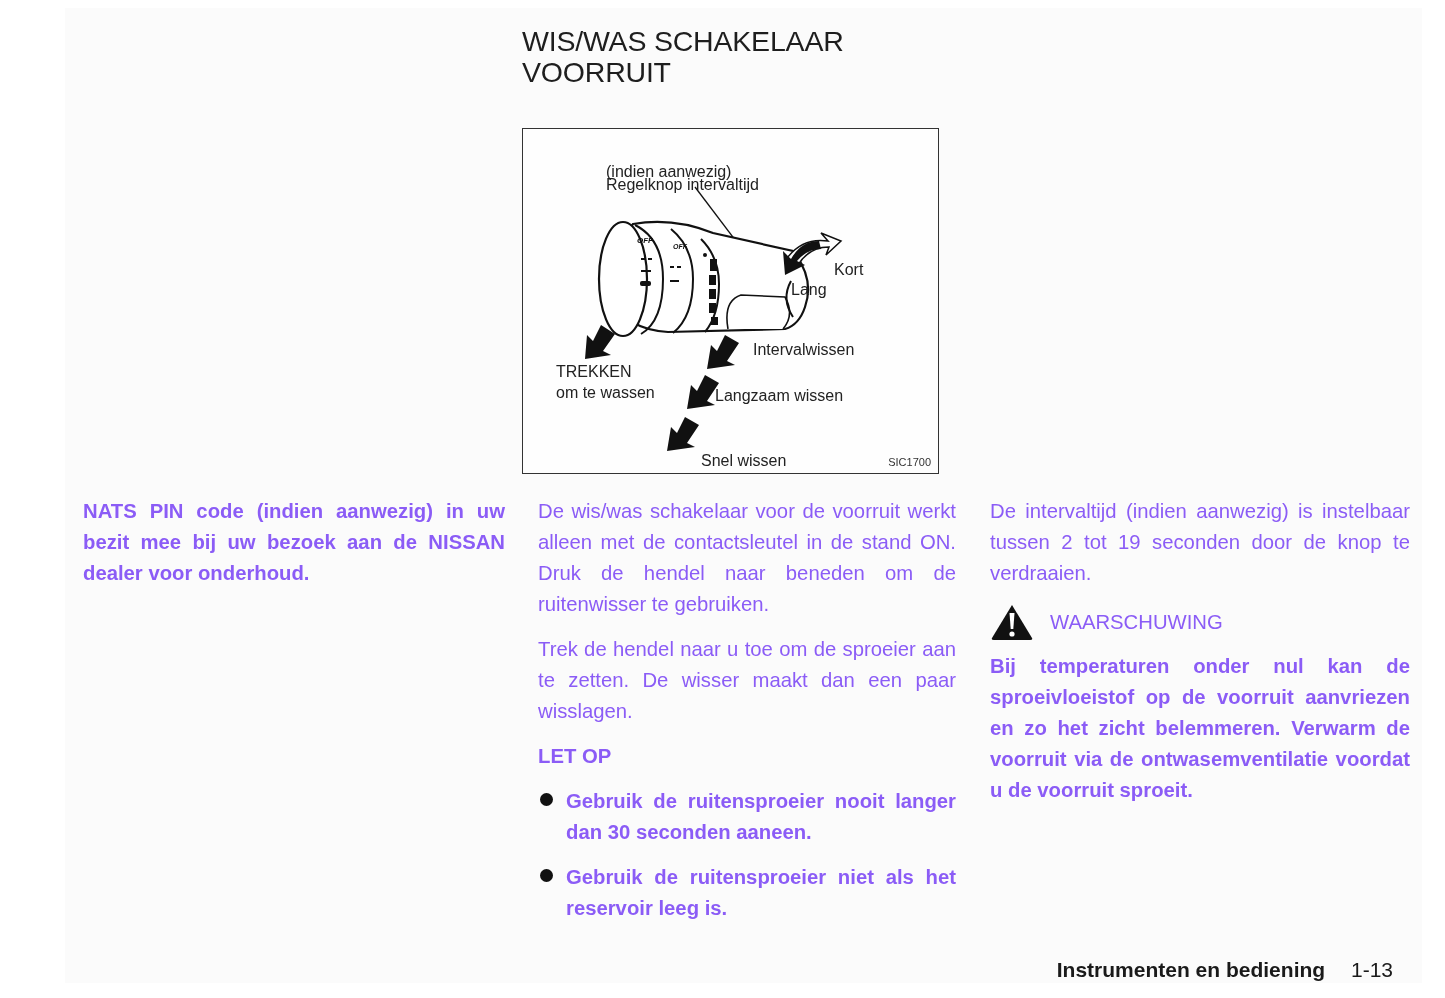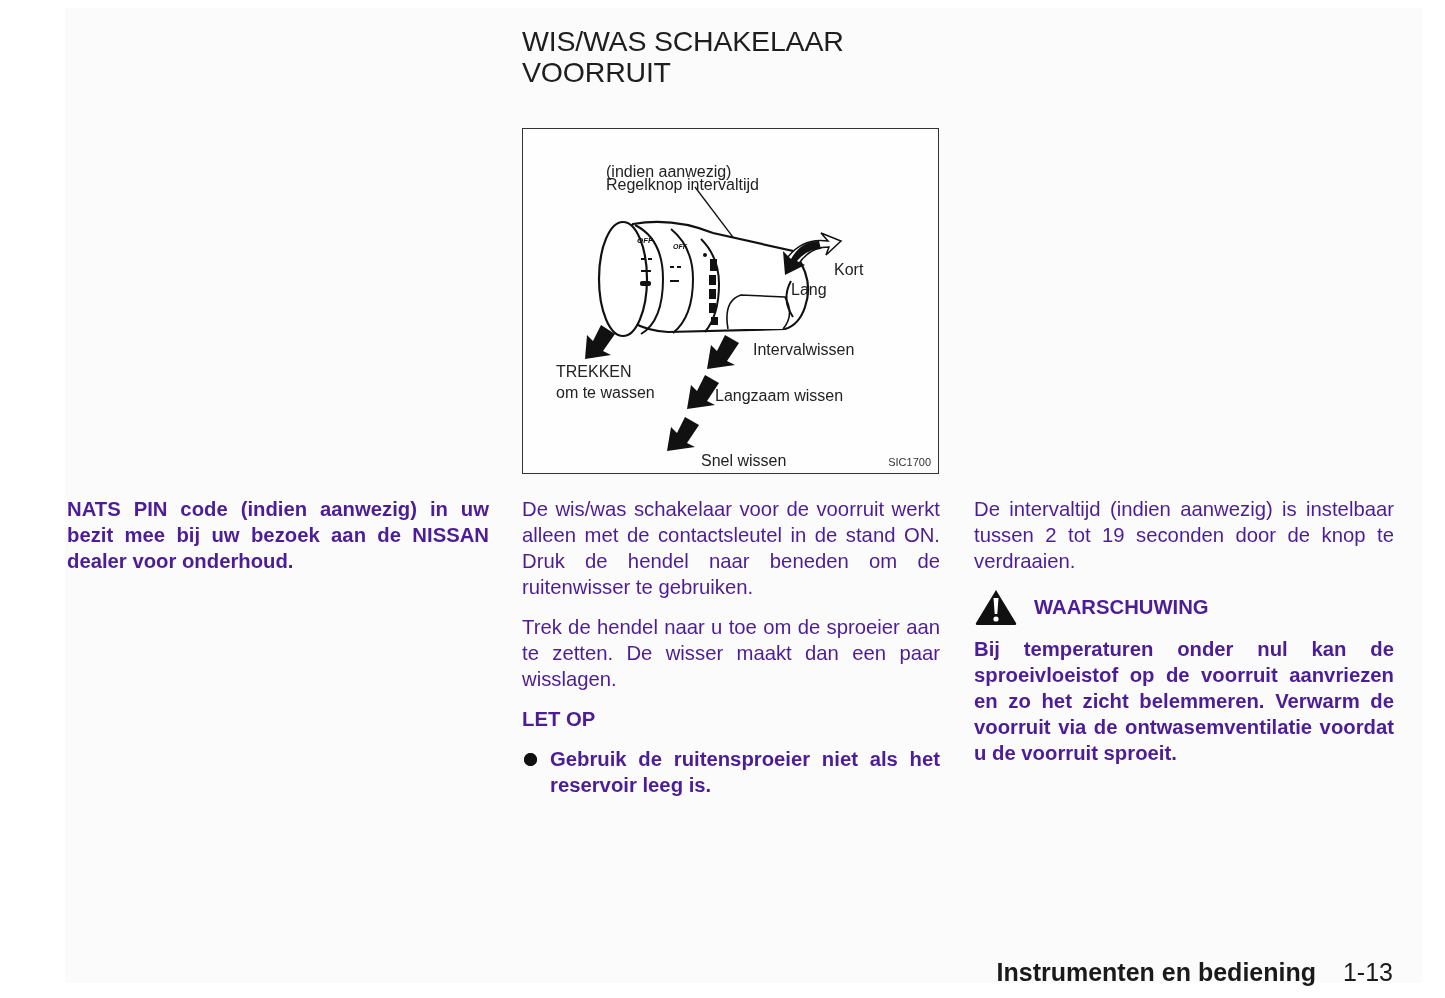--- a/index.html
+++ b/index.html
@@ -3,34 +3,34 @@
   <meta charset="utf-8">
   <style>
     html, body { margin: 0; padding: 0; background: #ffffff; }
     body { width: 1445px; height: 998px; position: relative; overflow: hidden;
            font-family: "Liberation Sans", sans-serif; color: #1a1a1a; }
     .page { position: absolute; left: 65px; top: 8px; width: 1357px; height: 975px; background: #fbfbfb; }
     .title { position: absolute; left: 522px; top: 26px; font-size: 28.5px; line-height: 31px; color: #1e1e1e; letter-spacing: -0.2px; }
     .figure { position: absolute; left: 522px; top: 128px; width: 415px; height: 344px; border: 1.5px solid #333; background: #fefefe; }
     .fig-label { position: absolute; font-size: 16px; color: #222; white-space: nowrap; }
     .fig-code { position: absolute; right: 7px; bottom: 5px; font-size: 11px; color: #333; }
-    .col { position: absolute; font-size: 20.3px; line-height: 26px; color: #4c1d95; text-align: justify; }
+    .col { position: absolute; font-size: 20.3px; line-height: 31px; color: #8b5cf6; text-align: justify; margin-left: 16px; }
     .col p { margin: 0; }
     .bold { font-weight: bold; }
     .col-left { left: 67px; top: 496px; width: 422px; }
     .col-mid { left: 522px; top: 496px; width: 418px; }
     .col-right { left: 974px; top: 496px; width: 420px; }
     .gap { height: 14px; }
     .heading { font-weight: bold; margin-top: 14px !important; }
     .bullet { position: relative; padding-left: 28px; margin-top: 14px !important; font-weight: bold; }
     .bullet .dot { position: absolute; left: 2px; top: 7px; width: 13px; height: 13px; border-radius: 50%; background: #111; }
     .warn-row { display: flex; align-items: center; margin-top: 14px; margin-bottom: 10px; }
     .warn-row .warn-icon { width: 44px; height: 38px; margin-right: 16px; }
-    .warn-row .warn-title { font-weight: bold; font-size: 20.3px; }
-    .footer { position: absolute; right: 52px; top: 958px; font-size: 25px; color: #1a1a1a; }
+    .warn-row .warn-title { font-weight: normal; font-size: 20.3px; }
+    .footer { position: absolute; right: 52px; top: 958px; font-size: 21px; color: #1a1a1a; }
     .footer .section { font-weight: bold; margin-right: 20px; }
   </style>
 </head>
 <body>
 
 <div class="page"></div>
 
 <div class="title">
   <div>WIS/WAS SCHAKELAAR</div>
   <div>VOORRUIT</div>
@@ -95,20 +95,21 @@
   <p class="bold">NATS PIN code (indien aanwezig) in uw bezit mee bij uw bezoek aan de NISSAN dealer voor onderhoud.</p>
 </div>
 
 <div class="col col-mid">
   <p>De wis/was schakelaar voor de voorruit werkt alleen met de contactsleutel in de stand ON. Druk de hendel naar beneden om de ruitenwisser te gebruiken.</p>
   <div class="gap"></div>
   <p>Trek de hendel naar u toe om de sproeier aan te zetten. De wisser maakt dan een paar wisslagen.</p>
   <p class="heading">LET OP</p>
   <p class="bullet">
     <span class="dot"></span>
+    <span>Gebruik de ruitensproeier nooit langer dan 30 seconden aaneen.</span>
   </p>
   <p class="bullet">
     <span class="dot"></span>
     <span>Gebruik de ruitensproeier niet als het reservoir leeg is.</span>
   </p>
 </div>
 
 <div class="col col-right">
   <p>De intervaltijd (indien aanwezig) is instelbaar tussen 2 tot 19 seconden door de knop te verdraaien.</p>
   <div class="warn-row">

